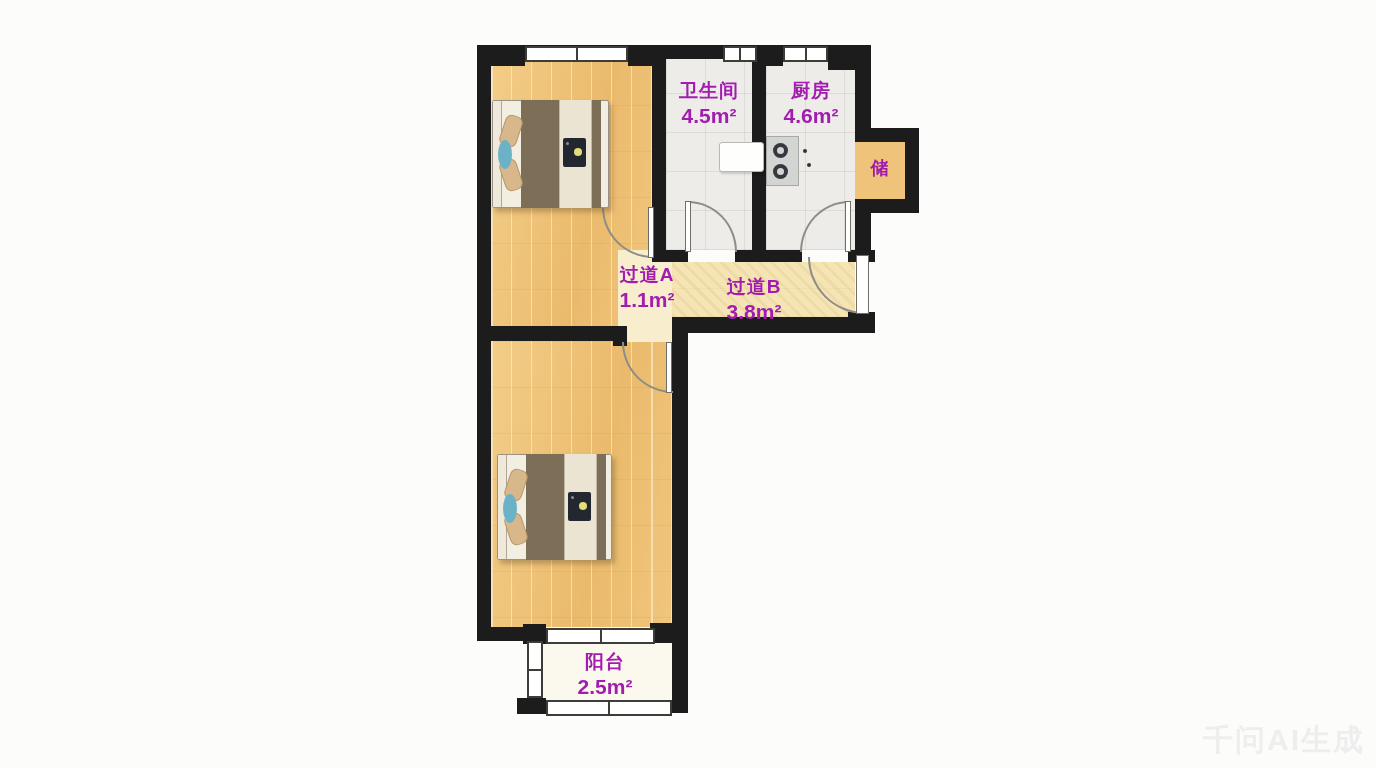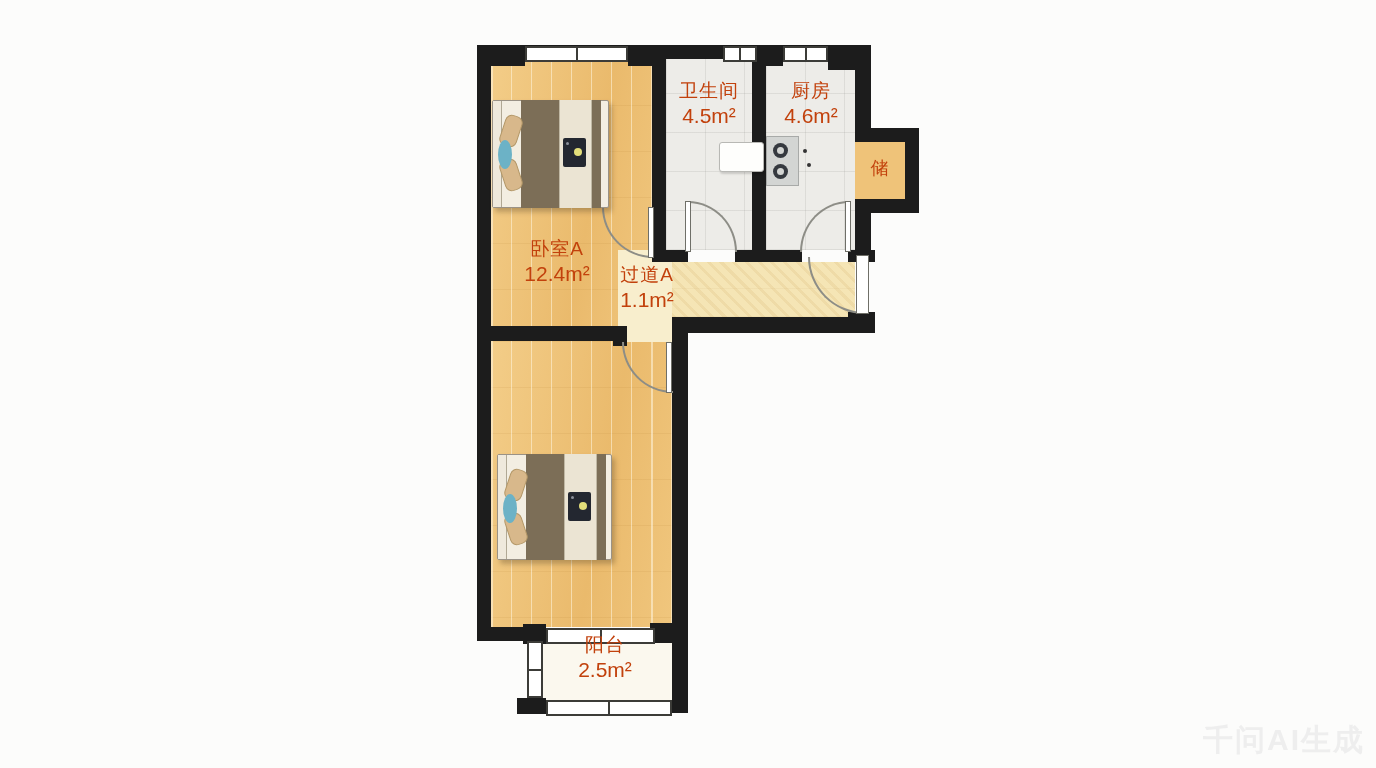--- a/index.html
+++ b/index.html
@@ -53,21 +53,21 @@
   .bed-dot{position:absolute;right:4px;top:10px;width:8px;height:8px;border-radius:50%;background:#e3de7a;}
   .bed-dot2{position:absolute;left:3px;top:4px;width:3px;height:3px;border-radius:50%;background:#8a8f99;}
   .stove{background:#d3d5d3;border:1px solid #a8aaa8;}
   .burner{position:absolute;left:6px;width:15px;height:15px;border-radius:50%;background:#35393f;}
   .burner::after{content:"";position:absolute;inset:4px;border-radius:50%;background:#d3d5d3;}
   .b1{top:6px;} .b2{top:27px;}
   .knob{position:absolute;width:4px;height:4px;background:#333;border-radius:50%;}
   .k1{right:-9px;top:12px;} .k2{right:-13px;top:26px;}
   .basin{background:#fefefc;border:1px solid #b8b8b4;border-radius:3px;box-shadow:1px 2px 2px rgba(0,0,0,.15);}
   
-  .rlabel{position:absolute;text-align:center;color:#c2410c;font-weight:400;line-height:1.2;letter-spacing:1px;}
+  .rlabel{position:absolute;text-align:center;color:#a21caf;font-weight:700;line-height:1.2;letter-spacing:1px;}
   .rname{font-size:19px;}
   .rarea{font-size:21px;letter-spacing:0;}
   .watermark{position:absolute;left:1203px;top:720px;font-size:30px;font-weight:700;color:#eeeeee;letter-spacing:2px;}
 </style>
 </head>
 <body>
 
 <div class="canvas">
 
   <div class="abs floor-wood" style="left:491px;top:59px;width:161px;height:267px"></div>
@@ -153,39 +153,39 @@
   </div>
 
   <div class="abs stove" style="left:766px;top:136px;width:31px;height:48px">
     <div class="burner b1"></div>
     <div class="burner b2"></div>
     <div class="knob k1"></div>
     <div class="knob k2"></div>
   </div>
   <div class="abs basin" style="left:719px;top:142px;width:43px;height:28px"></div>
 
-  <div class="rlabel" style="left:496px;top:238px;width:122px">
-    <div class="rname">卧室A</div>
-    <div class="rarea">12.4m²</div>
-  </div>
   <div class="rlabel" style="left:664px;top:80px;width:90px">
     <div class="rname">卫生间</div>
     <div class="rarea">4.5m²</div>
   </div>
   <div class="rlabel" style="left:766px;top:80px;width:90px">
     <div class="rname">厨房</div>
     <div class="rarea">4.6m²</div>
   </div>
   <div class="rlabel" style="left:855px;top:158px;width:50px">
     <div class="rname" style="font-size:18px">储</div>
   </div>
   <div class="rlabel" style="left:608px;top:264px;width:78px">
     <div class="rname">过道A</div>
     <div class="rarea">1.1m²</div>
   </div>
-  <div class="rlabel" style="left:544px;top:634px;width:122px">
+  <div class="rlabel" style="left:698px;top:276px;width:112px">
+    <div class="rname">过道B</div>
+    <div class="rarea">3.8m²</div>
+  </div>
+  <div class="rlabel" style="left:544px;top:651px;width:122px">
     <div class="rname">阳台</div>
     <div class="rarea">2.5m²</div>
   </div>
 
   <div class="watermark">千问AI生成</div>
 
 </div>
 
 </body></html>

